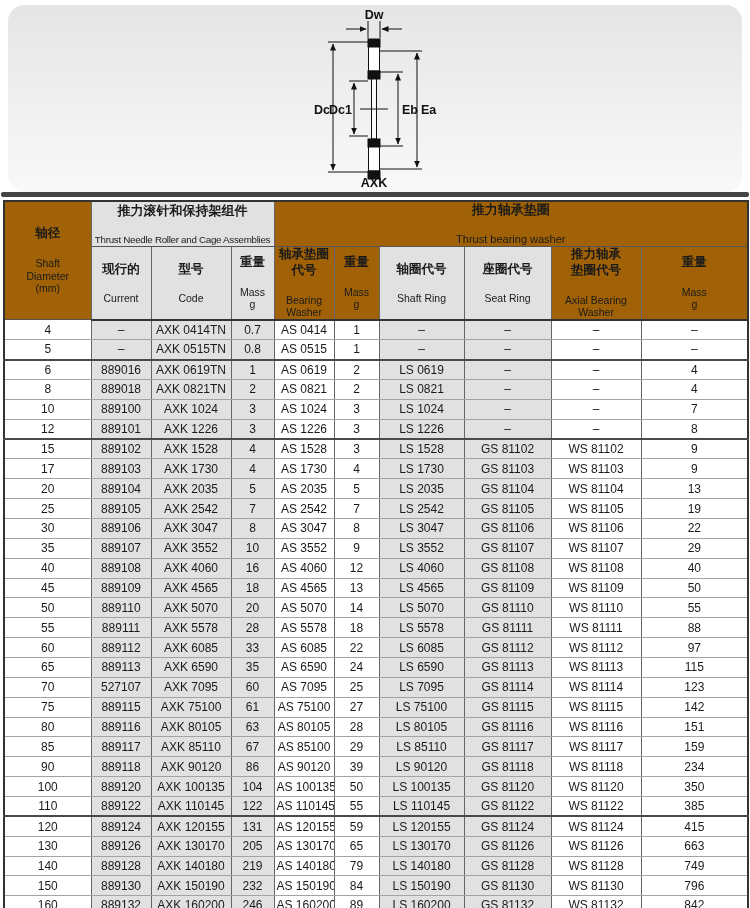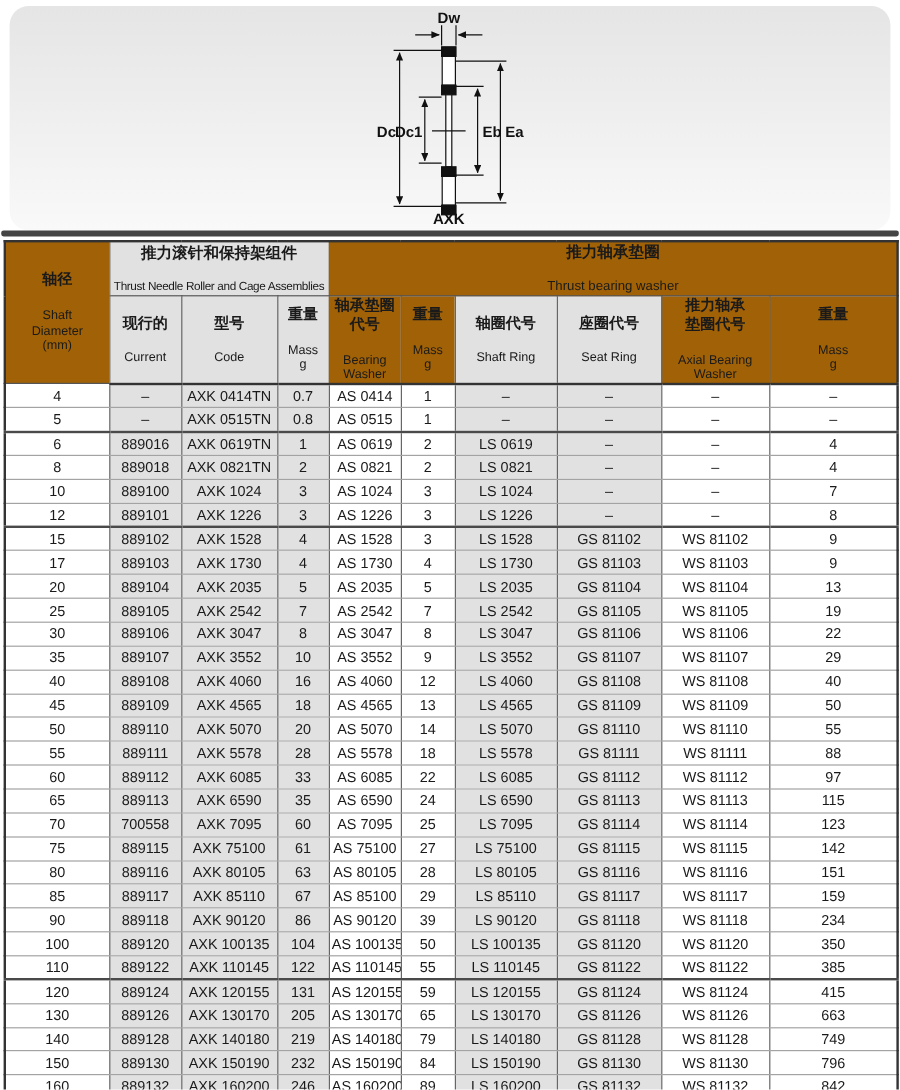--- a/index.html
+++ b/index.html
@@ -418,21 +418,21 @@
         <td class="shade">35</td>
         <td>AS 6590</td>
         <td>24</td>
         <td class="shade">LS 6590</td>
         <td class="shade">GS 81113</td>
         <td>WS 81113</td>
         <td>115</td>
       </tr>
       <tr>
         <td>70</td>
-        <td class="shade">700558</td>
+        <td class="shade">527107</td>
         <td class="shade">AXK 7095</td>
         <td class="shade">60</td>
         <td>AS 7095</td>
         <td>25</td>
         <td class="shade">LS 7095</td>
         <td class="shade">GS 81114</td>
         <td>WS 81114</td>
         <td>123</td>
       </tr>
       <tr>

